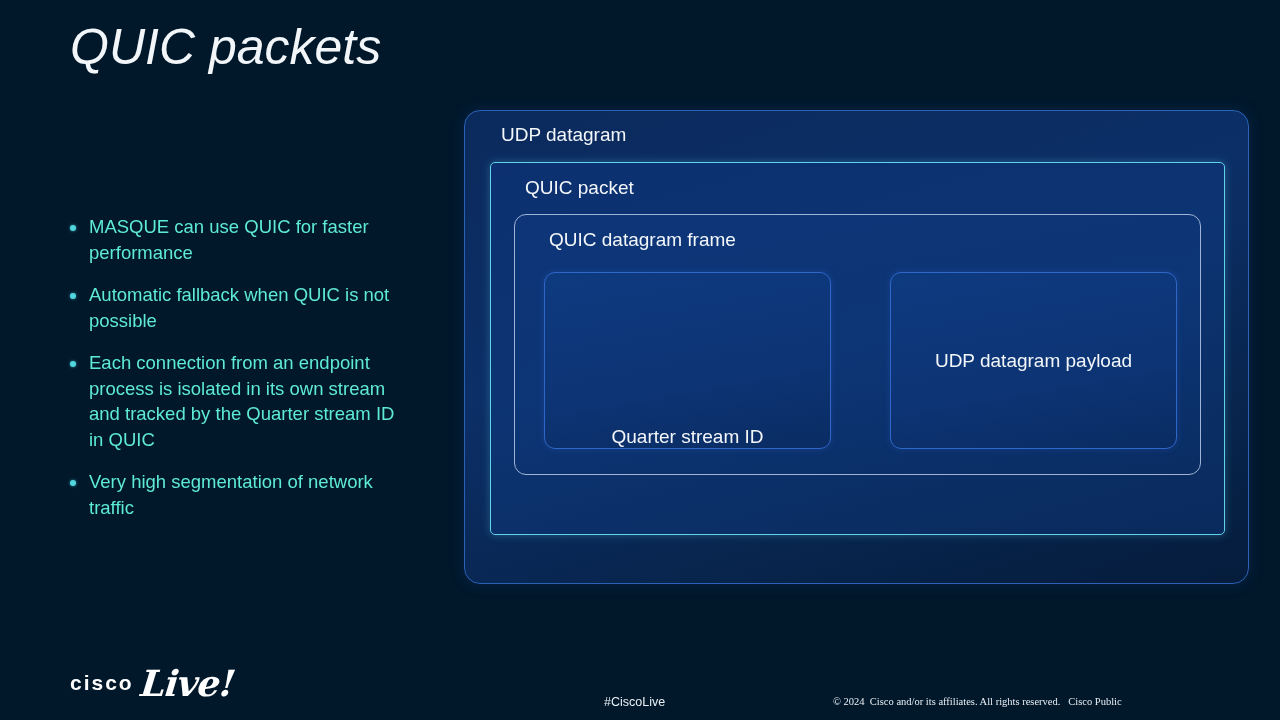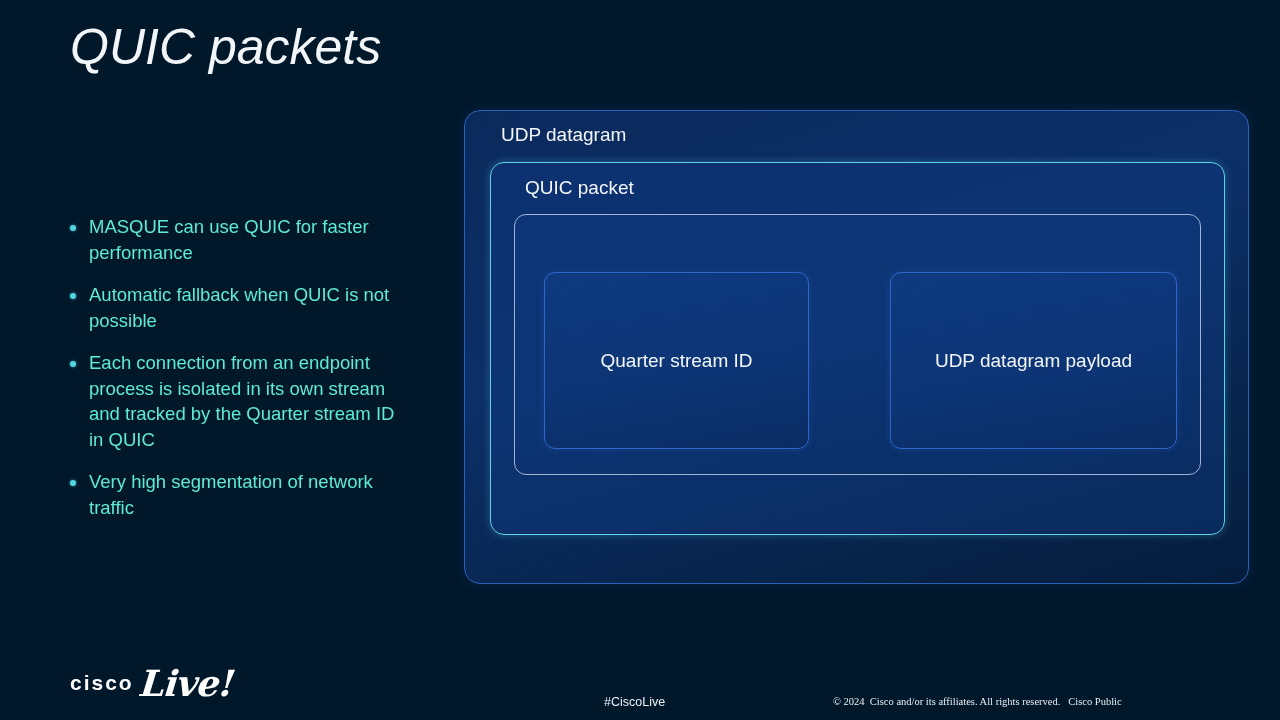--- a/index.html
+++ b/index.html
@@ -77,21 +77,21 @@
     box-shadow: 0 0 14px rgba(20,60,130,0.35);
   }
 
   #quic-packet-box {
     position: absolute;
     left: 25px;
     top: 51px;
     width: 735px;
     height: 373px;
     border: 1.8px solid #5fd3ea;
-    border-radius: 14px;
+    border-radius: 5px;
     background: linear-gradient(165deg, #0c3070 0%, #0d3472 45%, #092a5c 100%);
     box-shadow: 0 0 8px rgba(95,211,234,0.30);
   }
 
   #quic-datagram-frame-box {
     position: absolute;
     left: 23px;
     top: 51px;
     width: 687px;
     height: 261px;
@@ -122,21 +122,21 @@
     height: 177px;
     border: 1.4px solid #2f66c9;
     border-radius: 11px;
     background: linear-gradient(170deg, #0e3a80 0%, #0d3576 55%, #0a2c63 100%);
     display: flex;
     align-items: center;
     justify-content: center;
     box-shadow: 0 0 7px rgba(47,102,201,0.28);
   }
 
-  #quarter-stream-id-box { left: 29px;  width: 265px; }
+  #quarter-stream-id-box { left: 29px;  width: 287px; align-items: flex-end; }
   #udp-payload-box       { left: 375px; width: 287px; }
 
   .field-label {
     font-size: 19px;
     color: #f3f7fa;
     font-weight: 400;
     white-space: nowrap;
   }
 
   
@@ -218,20 +218,21 @@
 <div id="udp-datagram-box">
 
   <div class="box-label">UDP datagram</div>
 
   <div id="quic-packet-box">
 
     <div class="box-label">QUIC packet</div>
 
     <div id="quic-datagram-frame-box">
 
+      <div class="box-label">QUIC datagram frame</div>
 
       <div class="field-box" id="quarter-stream-id-box">
         <span class="field-label">Quarter stream ID</span>
       </div>
 
       <div class="field-box" id="udp-payload-box">
         <span class="field-label">UDP datagram payload</span>
       </div>
 
     </div>

